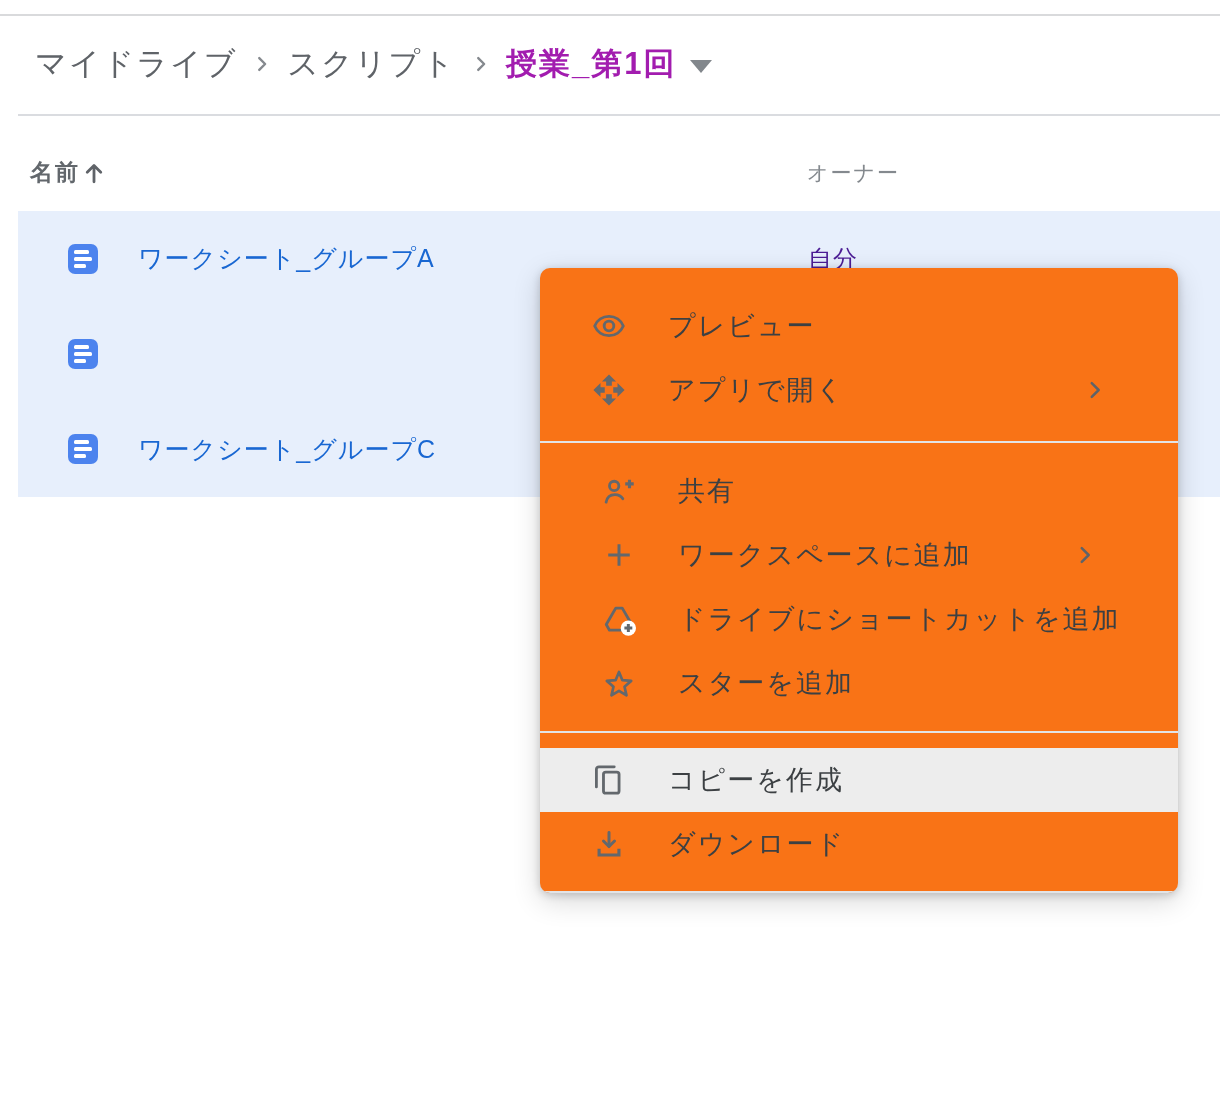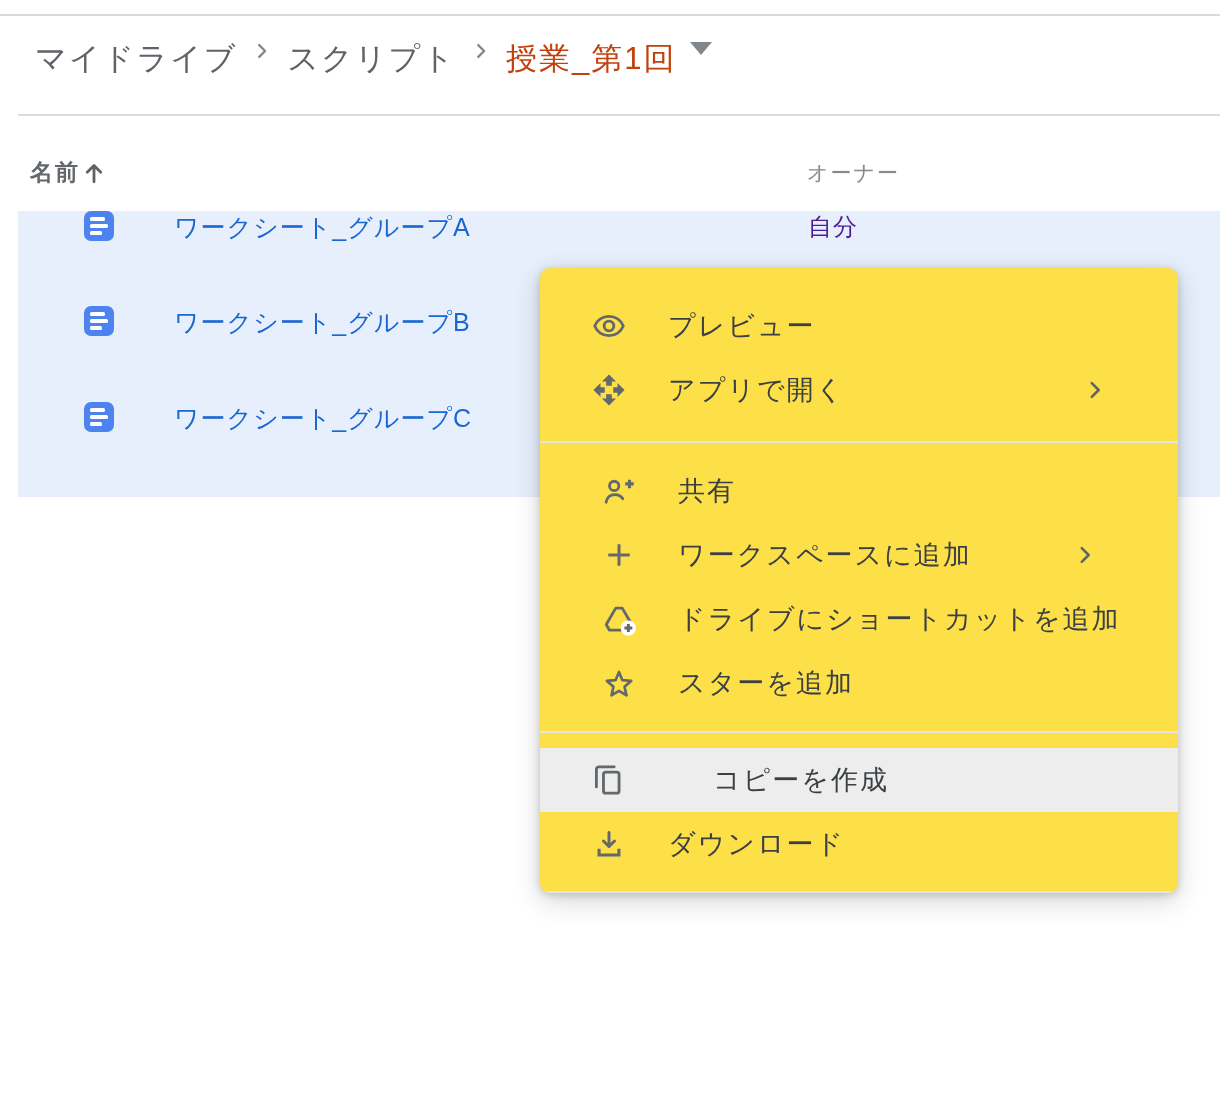--- a/index.html
+++ b/index.html
@@ -2,57 +2,57 @@
 <html><head>
 <meta charset="utf-8">
 <style>
   * { margin:0; padding:0; box-sizing:border-box; }
   html,body { width:1220px; height:1120px; background:#fff; overflow:hidden; }
   body { font-family:"Liberation Sans","DejaVu Sans",sans-serif; position:relative; color:#3c4043; }
 
   .top-line { position:absolute; left:0; top:14px; width:1220px; height:2px; background:#d9dadc; }
 
   
-  .breadcrumb { position:absolute; left:35px; top:38px; height:52px; display:flex; gap:14px; }
+  .breadcrumb { position:absolute; left:35px; top:38px; height:52px; display:flex; align-items:center; gap:14px; }
   .bc-item { font-size:31px; letter-spacing:2px; color:#5f6368; white-space:nowrap; cursor:pointer; }
-  .bc-item.current { color:#c2410c; }
+  .bc-item.current { color:#a21caf;font-weight:bold; }
   .bc-chev { flex:none; }
   .caret-down { width:0; height:0; border-left:11px solid transparent; border-right:11px solid transparent;
                 border-top:13px solid #82878c; margin-top:4px; cursor:pointer; }
   .bc-divider { position:absolute; left:18px; top:114px; width:1202px; height:2px; background:#dadce0; }
 
   
   .hdr-name { position:absolute; left:30px; top:157px; display:flex; align-items:center; cursor:pointer; }
   .hdr-name span { font-size:23px; letter-spacing:2px; font-weight:700; color:#62676c; }
   .hdr-owner { position:absolute; left:807px; top:159px; font-size:21px; letter-spacing:2px; color:#84898e; }
 
   
   .file-list { position:absolute; left:18px; top:211px; width:1202px; height:286px;
                background:#e7effc; display:flex; flex-direction:column; z-index:1; }
-  .file-row { flex:1; display:flex; padding-left:66px; position:relative; cursor:pointer;gap:20px; }
+  .file-row { flex:1; display:flex; align-items:center; padding-left:50px; position:relative; cursor:pointer; }
   .doc-icon { width:30px; height:30px; border-radius:7px; background:#4c83ee; flex:none;
               display:flex; flex-direction:column; justify-content:center; gap:3px; padding-left:6px; }
   .doc-icon i { display:block; height:4px; border-radius:1.5px; background:#fff; }
   .doc-icon i:nth-child(1){ width:15px; }
   .doc-icon i:nth-child(2){ width:18px; }
   .doc-icon i:nth-child(3){ width:12px; }
   .file-name { margin-left:40px; font-size:25px; letter-spacing:1px; font-weight:500; color:#1967d2; }
   .file-owner { position:absolute; left:790px; font-size:24px; letter-spacing:1px; color:#4c1d95; }
 
   
-  .menu { position:absolute; left:540px; top:268px; width:638px; background:#fde047; border-radius:10px;
+  .menu { position:absolute; left:540px; top:268px; width:638px; background:#f97316; border-radius:10px;
           box-shadow:0 2px 8px rgba(0,0,0,.18), 0 8px 28px rgba(0,0,0,.16); overflow:hidden; z-index:5; }
   .sec1 { padding:26px 0 19px; }
   .sec2 { padding:16px 10px; }
   .sec3 { padding:15px 0; }
   .sec4 { padding:18px 0 28px; }
   .mdiv { height:2px; background:#e3e4e6; }
   .mi { height:64px; display:flex; align-items:center; padding:0 24px 0 52px; font-size:27px;
         letter-spacing:2px; color:#3c4043; cursor:pointer; white-space:nowrap; }
-  .mi.hl { background:#ededed;gap:45px; }
+  .mi.hl { background:#ededed; }
   .mi .ico { width:34px; height:34px; flex:none; margin-right:42px; display:flex; align-items:center; justify-content:center; }
   .mi .sub { margin-left:auto; margin-right:46px; display:flex; }
   svg { display:block; }
 </style>
 </head>
 <body>
 
 <div class="top-line"></div>
 
 <nav class="breadcrumb">
@@ -91,21 +91,20 @@
       </span>
     <span class="file-name">ワークシート_グループA</span>
     <span class="file-owner">自分</span>
   </div>
   <div class="file-row">
     <span class="doc-icon">
         <i></i>
         <i></i>
         <i></i>
       </span>
-    <span class="file-name">ワークシート_グループB</span>
     <span class="file-owner"></span>
   </div>
   <div class="file-row">
     <span class="doc-icon">
         <i></i>
         <i></i>
         <i></i>
       </span>
     <span class="file-name">ワークシート_グループC</span>
     <span class="file-owner"></span>

